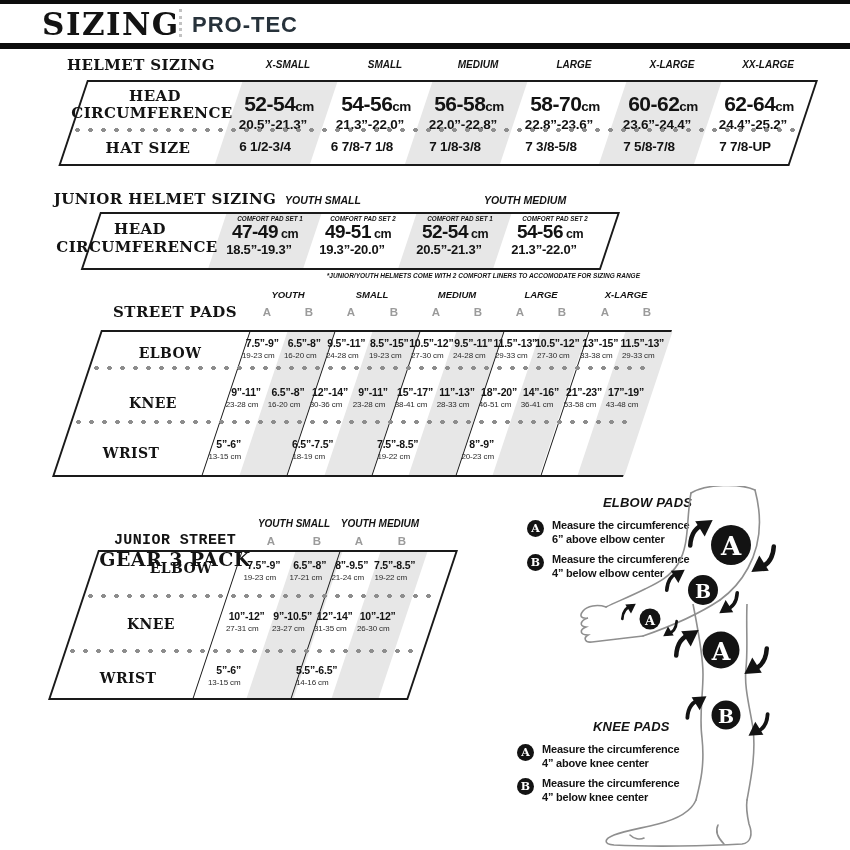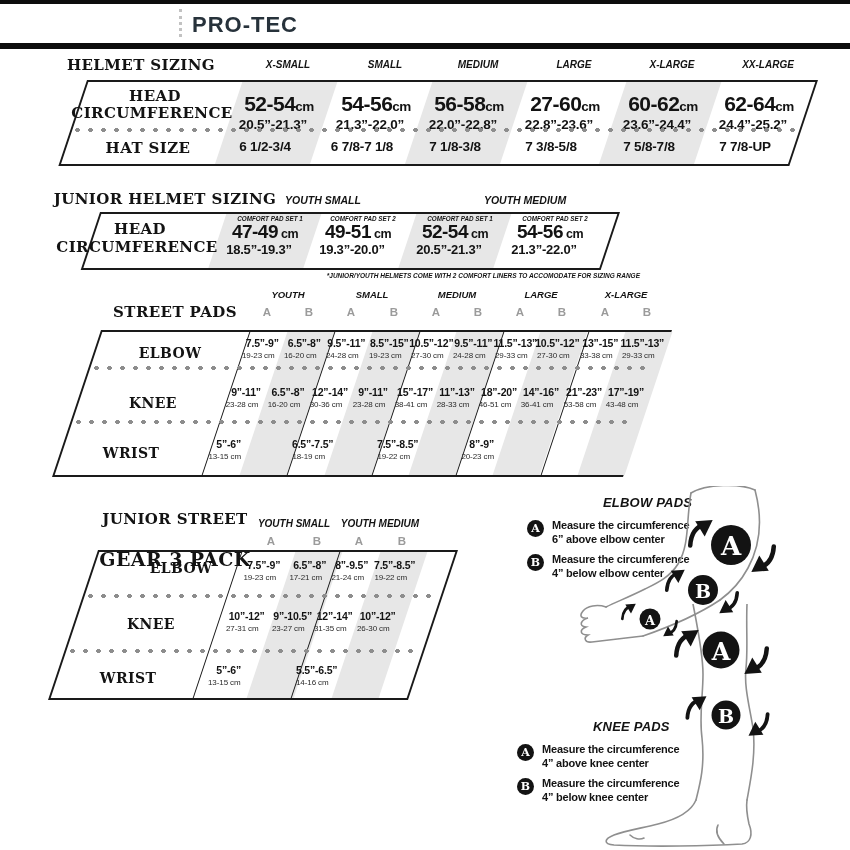--- a/index.html
+++ b/index.html
@@ -29,20 +29,21 @@
          text-align:center;margin-top:1px}
   .gtext{font-size:11px;font-weight:700;letter-spacing:-.2px;line-height:13.5px;white-space:nowrap}
   .svgletter{fill:#fff;font-family:"DejaVu Serif",serif;font-weight:700;text-anchor:middle}
 </style>
 </head>
 <body>
 
 <div id="stage">
 
   <div class="bar" style="top:0;height:4px"></div>
+  <div class="abs slab sizing-title" style="left:42px;top:6px">SIZING</div>
   <div class="abs hdr-divider" style="left:179px;top:9px"></div>
   <div class="abs brand" style="left: 192px; top: 12px; color: rgb(39, 50, 59);">PRO-TEC</div>
   <div class="bar" style="top:43px;height:6px"></div>
 
   <div class="abs guide" style="left:527px;top:495px">
     <div class="ital gtitle">ELBOW PADS</div>
     <div class="gitem">
       <span class="gmark">A</span>
       <div class="gtext">
         <div>Measure the circumference</div>
@@ -140,21 +141,21 @@
     <div class="abs ctr cellin" style="left: 265px; top: 140px; font-size: 13.5px;">6 1/2-3/4</div>
     <div class="abs ctr ital" style="left: 385px; top: 59px; font-size: 10px;">SMALL</div>
     <div class="abs ctr cmwrap" style="left: 376px; top: 93px;"><span style="font-size: 21px;">54-56</span><span style="font-size: 13.5px;">cm</span></div>
     <div class="abs ctr cellin" style="left: 370px; top: 118px; font-size: 13.5px;">21.3”-22.0”</div>
     <div class="abs ctr cellin" style="left: 362px; top: 140px; font-size: 13.5px;">6 7/8-7 1/8</div>
     <div class="abs ctr ital" style="left: 478px; top: 59px; font-size: 10px;">MEDIUM</div>
     <div class="abs ctr cmwrap" style="left: 469px; top: 93px;"><span style="font-size: 21px;">56-58</span><span style="font-size: 13.5px;">cm</span></div>
     <div class="abs ctr cellin" style="left: 463px; top: 118px; font-size: 13.5px;">22.0”-22.8”</div>
     <div class="abs ctr cellin" style="left: 455px; top: 140px; font-size: 13.5px;">7 1/8-3/8</div>
     <div class="abs ctr ital" style="left: 574px; top: 59px; font-size: 10px;">LARGE</div>
-    <div class="abs ctr cmwrap" style="left: 565px; top: 93px;"><span style="font-size: 21px;">27-60</span><span style="font-size: 13.5px;">cm</span></div>
+    <div class="abs ctr cmwrap" style="left: 565px; top: 93px;"><span style="font-size: 21px;">58-70</span><span style="font-size: 13.5px;">cm</span></div>
     <div class="abs ctr cellin" style="left: 559px; top: 118px; font-size: 13.5px;">22.8”-23.6”</div>
     <div class="abs ctr cellin" style="left: 551px; top: 140px; font-size: 13.5px;">7 3/8-5/8</div>
     <div class="abs ctr ital" style="left: 672px; top: 59px; font-size: 10px;">X-LARGE</div>
     <div class="abs ctr cmwrap" style="left: 663px; top: 93px;"><span style="font-size: 21px;">60-62</span><span style="font-size: 13.5px;">cm</span></div>
     <div class="abs ctr cellin" style="left: 657px; top: 118px; font-size: 13.5px;">23.6”-24.4”</div>
     <div class="abs ctr cellin" style="left: 649px; top: 140px; font-size: 13.5px;">7 5/8-7/8</div>
     <div class="abs ctr ital" style="left: 768px; top: 59px; font-size: 10px;">XX-LARGE</div>
     <div class="abs ctr cmwrap" style="left: 759px; top: 93px;"><span style="font-size: 21px;">62-64</span><span style="font-size: 13.5px;">cm</span></div>
     <div class="abs ctr cellin" style="left: 753px; top: 118px; font-size: 13.5px;">24.4”-25.2”</div>
     <div class="abs ctr cellin" style="left: 745px; top: 140px; font-size: 13.5px;">7 7/8-UP</div>
@@ -258,21 +259,21 @@
     <div class="abs ctr cellin" style="left: 228.7px; top: 439px; font-size: 10.5px;">5”-6”</div>
     <div class="abs ctr cellcm" style="left: 224.7px; top: 453px; font-size: 8px;">13-15 cm</div>
     <div class="abs ctr cellin" style="left: 312.7px; top: 439px; font-size: 10.5px;">6.5”-7.5”</div>
     <div class="abs ctr cellcm" style="left: 308.7px; top: 453px; font-size: 8px;">18-19 cm</div>
     <div class="abs ctr cellin" style="left: 397.7px; top: 439px; font-size: 10.5px;">7.5”-8.5”</div>
     <div class="abs ctr cellcm" style="left: 393.7px; top: 453px; font-size: 8px;">19-22 cm</div>
     <div class="abs ctr cellin" style="left: 481.7px; top: 439px; font-size: 10.5px;">8”-9”</div>
     <div class="abs ctr cellcm" style="left: 477.7px; top: 453px; font-size: 8px;">20-23 cm</div>
     <div class="abs dots" style="left: 90px; top: 365px; width: 560px; background-image: radial-gradient(circle, rgb(141, 141, 141) 2.1px, rgba(0, 0, 0, 0) 2.5px);"></div>
     <div class="abs dots" style="left: 72px; top: 419px; width: 560px; background-image: radial-gradient(circle, rgb(141, 141, 141) 2.1px, rgba(0, 0, 0, 0) 2.5px);"></div>
-    <div class="abs ctr slab" style="left: 175px; top: 510px; font-size: 15px;">JUNIOR STREET</div>
+    <div class="abs ctr slab" style="left: 175px; top: 532px; font-size: 15px; font-family: Liberation Mono, monospace;">JUNIOR STREET</div>
     <div class="abs ctr slab" style="left: 175px; top: 548px; font-size: 19px;">GEAR 3 PACK</div>
     <div class="abs ctr ital" style="left: 294px; top: 518px; font-size: 10px;">YOUTH SMALL</div>
     <div class="abs ctr ital" style="left: 380px; top: 518px; font-size: 10px;">YOUTH MEDIUM</div>
     <div class="abs ctr bold" style="left: 271px; top: 535px; font-size: 11.5px; color: rgb(155, 155, 155);">A</div>
     <div class="abs ctr bold" style="left: 317px; top: 535px; font-size: 11.5px; color: rgb(155, 155, 155);">B</div>
     <div class="abs ctr bold" style="left: 359px; top: 535px; font-size: 11.5px; color: rgb(155, 155, 155);">A</div>
     <div class="abs ctr bold" style="left: 402px; top: 535px; font-size: 11.5px; color: rgb(155, 155, 155);">B</div>
     <div class="abs pgram" style="left: 98px; top: 550px; width: 360px; height: 150px;">
       <div class="stripe" style="left: 195.5px; width: 47px; background: rgb(231, 231, 231);"></div>
       <div class="stripe" style="left: 280.5px; width: 47px; background: rgb(231, 231, 231);"></div>

